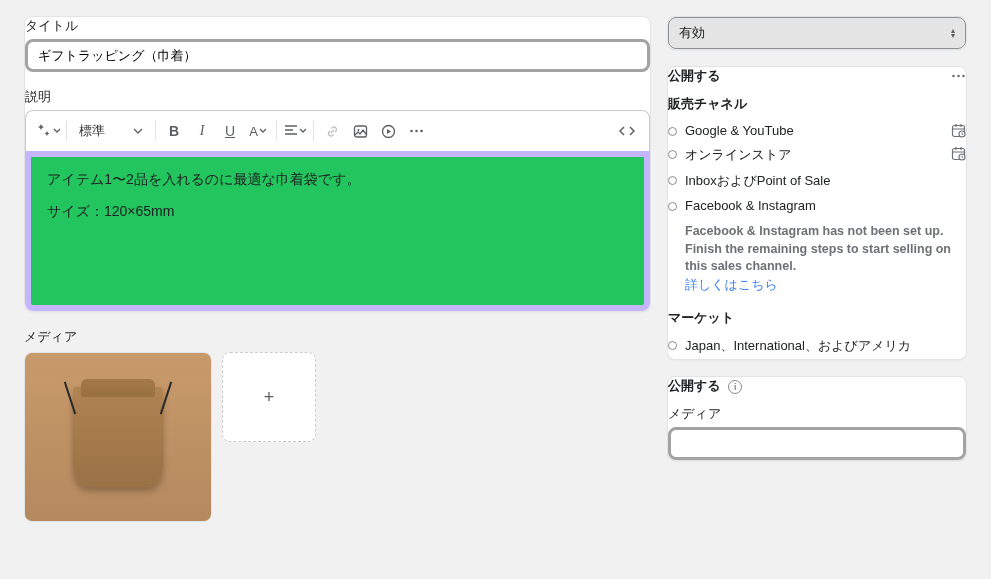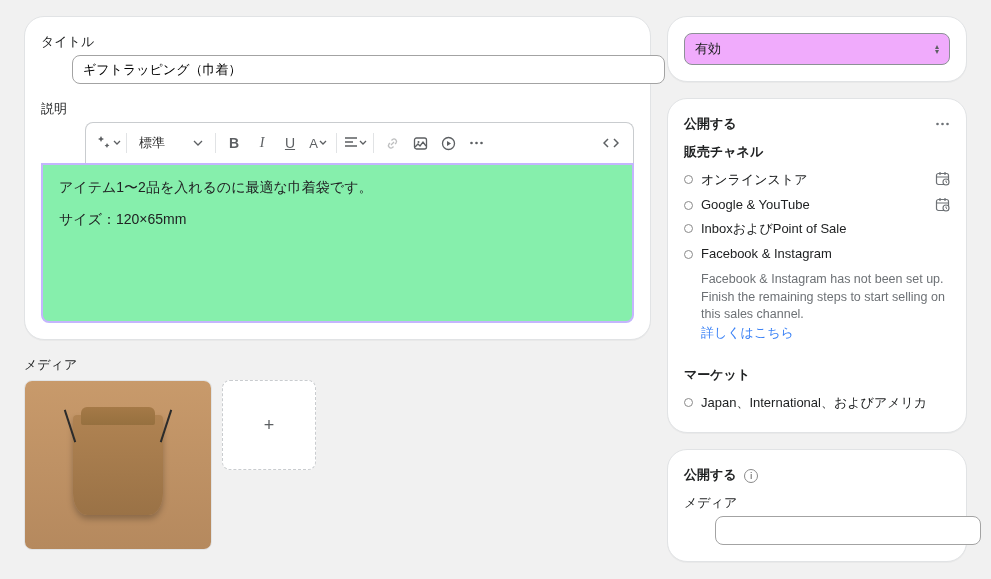--- a/index.html
+++ b/index.html
@@ -1,43 +1,43 @@
 <!DOCTYPE html>
 <html><head>
 <meta charset="utf-8">
 <style>
 * { box-sizing: border-box; margin: 0; padding: 0; }
 body { font-family: -apple-system, BlinkMacSystemFont, "Segoe UI", sans-serif; background: #f1f1f1; font-size: 13px; color: #202223; }
 .page { display: flex; gap: 16px; padding: 16px 24px; }
 .col-main { flex: 1; min-width: 0; }
 .col-side { width: 300px; flex-shrink: 0; }
-.card { background: #fff; border-radius: 20px; border: 1px solid #e1e3e5; padding: 16px; margin-bottom: 16px; box-shadow: 0 1px 0 rgba(0,0,0,0.03); }
+.card { background: #fff; border-radius: 8px; border: 1px solid #e1e3e5; padding: 0; margin-bottom: 16px; box-shadow: 0 1px 0 rgba(0,0,0,0.03); }
 .card-title { font-size: 13px; font-weight: 600; margin-bottom: 10px; display: flex; align-items: center; justify-content: space-between; }
 .label { font-size: 13px; color: #202223; margin-bottom: 4px; display: block; }
-.text-input { width: 100%; border: 1px solid #a3a3a3; border-radius: 8px; padding: 6px 10px; font-size: 13px; background: #fff; margin-left: 31px; }
-.select { width: 100%; border: 1px solid #8c9196; border-radius: 8px; padding: 6px 10px; font-size: 13px; background: #f0abfc; display: flex; justify-content: space-between; align-items: center; cursor: pointer; }
+.text-input { width: 100%; border: 3px solid #a3a3a3; border-radius: 8px; padding: 6px 10px; font-size: 13px; background: #fff; }
+.select { width: 100%; border: 1px solid #8c9196; border-radius: 8px; padding: 6px 10px; font-size: 13px; background: #e5e5e5; display: flex; justify-content: space-between; align-items: center; cursor: pointer; }
 .select-arrows { display: flex; flex-direction: column; line-height: 5px; font-size: 8px; color: #5c5f62; }
 .section-gap { margin-top: 16px; }
-.toolbar { border: 1px solid #c9cccf; border-bottom: none; border-radius: 8px 8px 0 0; padding: 6px 8px; display: flex; align-items: center; gap: 0; background: #fff; margin-left: 44px; }
+.toolbar { border: 1px solid #c9cccf; border-bottom: none; border-radius: 8px 8px 0 0; padding: 6px 8px; display: flex; align-items: center; gap: 0; background: #fff; }
 .tb-btn { width: 28px; height: 28px; display: flex; align-items: center; justify-content: center; border-radius: 6px; color: #5c5f62; cursor: pointer; }
 .tb-sep { width: 1px; height: 20px; background: #e1e3e5; margin: 0 4px; }
 .tb-select { display: flex; align-items: center; gap: 4px; padding: 4px 8px; border-radius: 6px; cursor: pointer; font-size: 13px; color: #303030; min-width: 80px; }
 .tb-right { margin-left: auto; }
-.editor { border: 2px solid #c4b5fd; border-radius: 0 0 8px 8px; padding: 14px 16px; min-height: 160px; background: #86efac; }
+.editor { border: 6px solid #c4b5fd; border-radius: 0 0 8px 8px; padding: 14px 16px; min-height: 160px; background: #22c55e; }
 .editor p { margin-bottom: 14px; font-size: 14px; color: #202223; }
 .media-grid { display: flex; gap: 10px; margin-top: 6px; }
 .media-thumb { width: 188px; height: 170px; border: 1px solid #e1e3e5; border-radius: 8px; overflow: hidden; background: #fff; display:flex; align-items:center; justify-content:center; }
 .media-add { width: 94px; height: 90px; border: 1px dashed #c9cccf; border-radius: 8px; display: flex; align-items: center; justify-content: center; color: #5c5f62; font-size: 18px; cursor: pointer; background:#fff; }
 .subhead { font-size: 13px; font-weight: 600; margin: 8px 0 6px; }
 .channel-list { list-style: none; }
 .channel-row { display: flex; align-items: flex-start; gap: 8px; padding: 4px 0; font-size: 13px; }
 .channel-row .dot { width: 9px; height: 9px; border: 1.5px solid #8a8a8a; border-radius: 50%; margin-top: 4px; flex-shrink: 0; }
 .channel-row .txt { flex: 1; }
 .channel-row .row-icon { color: #6d7175; cursor: pointer; }
-.note { color: #6d7175; font-size: 12.5px; margin-top: 2px; line-height: 1.4; }
+.note { color: #6d7175; font-size: 12.5px; margin-top: 2px; line-height: 1.4; font-weight: bold; }
 .link { color: #3b82f6; cursor: pointer; font-size: 13px; }
 .more-icon { color: #6d7175; cursor: pointer; }
 .info-icon { width: 14px; height: 14px; border: 1.3px solid #8a8a8a; border-radius: 50%; display: inline-flex; align-items: center; justify-content: center; font-size: 9px; color: #8a8a8a; margin-left: 4px; }
 
 .pouch-scene { width:100%; height:100%; position:relative; background:linear-gradient(#c89a6b,#b5895e); display:flex; align-items:center; justify-content:center; }
 .pouch { width:90px; height:100px; background:linear-gradient(#b08352,#9a7246); border-radius:4px 4px 14px 14px / 4px 4px 22px 22px; position:relative; box-shadow:0 4px 6px rgba(0,0,0,0.25); }
 .pouch::before { content:""; position:absolute; top:-8px; left:8px; right:8px; height:18px; background:linear-gradient(#a57947,#96703f); border-radius:6px 6px 2px 2px; }
 .pouch .cord-l, .pouch .cord-r { position:absolute; top:-6px; width:2px; height:34px; background:#2b2b2b; }
 .pouch .cord-l { left:-4px; transform:rotate(-18deg); }
 .pouch .cord-r { right:-4px; transform:rotate(18deg); }
@@ -176,33 +176,33 @@
               <circle cx="2.5" cy="2" r="1.3" fill="#6d7175"></circle>
               <circle cx="7.5" cy="2" r="1.3" fill="#6d7175"></circle>
               <circle cx="12.5" cy="2" r="1.3" fill="#6d7175"></circle>
             </svg>
         </span>
       </div>
       <div class="subhead">販売チャネル</div>
       <ul class="channel-list">
         <li class="channel-row">
           <span class="dot"></span>
-          <span class="txt">オンラインストア</span>
+          <span class="txt">Google &amp; YouTube</span>
           <span class="row-icon">
             <svg width="15" height="15" viewBox="0 0 15 15">
                 <rect x="1.5" y="2.5" width="12" height="11" rx="2" stroke="#6d7175" stroke-width="1.2" fill="none"></rect>
                 <path d="M1.5 6h12M5 1v3M10 1v3" stroke="#6d7175" stroke-width="1.2"></path>
                 <circle cx="11" cy="11" r="3" fill="#fff" stroke="#6d7175" stroke-width="1.1"></circle>
                 <path d="M11 9.5V11l1 .7" stroke="#6d7175" stroke-width="1" fill="none"></path>
               </svg>
           </span>
         </li>
         <li class="channel-row">
           <span class="dot"></span>
-          <span class="txt">Google &amp; YouTube</span>
+          <span class="txt">オンラインストア</span>
           <span class="row-icon">
             <svg width="15" height="15" viewBox="0 0 15 15">
                 <rect x="1.5" y="2.5" width="12" height="11" rx="2" stroke="#6d7175" stroke-width="1.2" fill="none"></rect>
                 <path d="M1.5 6h12M5 1v3M10 1v3" stroke="#6d7175" stroke-width="1.2"></path>
                 <circle cx="11" cy="11" r="3" fill="#fff" stroke="#6d7175" stroke-width="1.1"></circle>
                 <path d="M11 9.5V11l1 .7" stroke="#6d7175" stroke-width="1" fill="none"></path>
               </svg>
           </span>
         </li>
         <li class="channel-row">
@@ -212,21 +212,21 @@
         <li class="channel-row" style="flex-wrap:wrap">
           <span class="dot"></span>
           <span class="txt">Facebook &amp; Instagram</span>
           <div style="padding-left:17px; width:100%">
             <div class="note">Facebook &amp; Instagram has not been set up. Finish the remaining steps to start selling on this sales channel.</div>
             <a class="link">詳しくはこちら</a>
           </div>
         </li>
       </ul>
 
-      <div class="subhead" style="margin-top:20px">マーケット</div>
+      <div class="subhead" style="margin-top:11px">マーケット</div>
       <div class="channel-row">
         <span class="dot"></span>
         <span class="txt">Japan、International、およびアメリカ</span>
       </div>
     </div>
 
     <div class="card">
       <div class="card-title">
         <span>
           <span>公開する</span>

